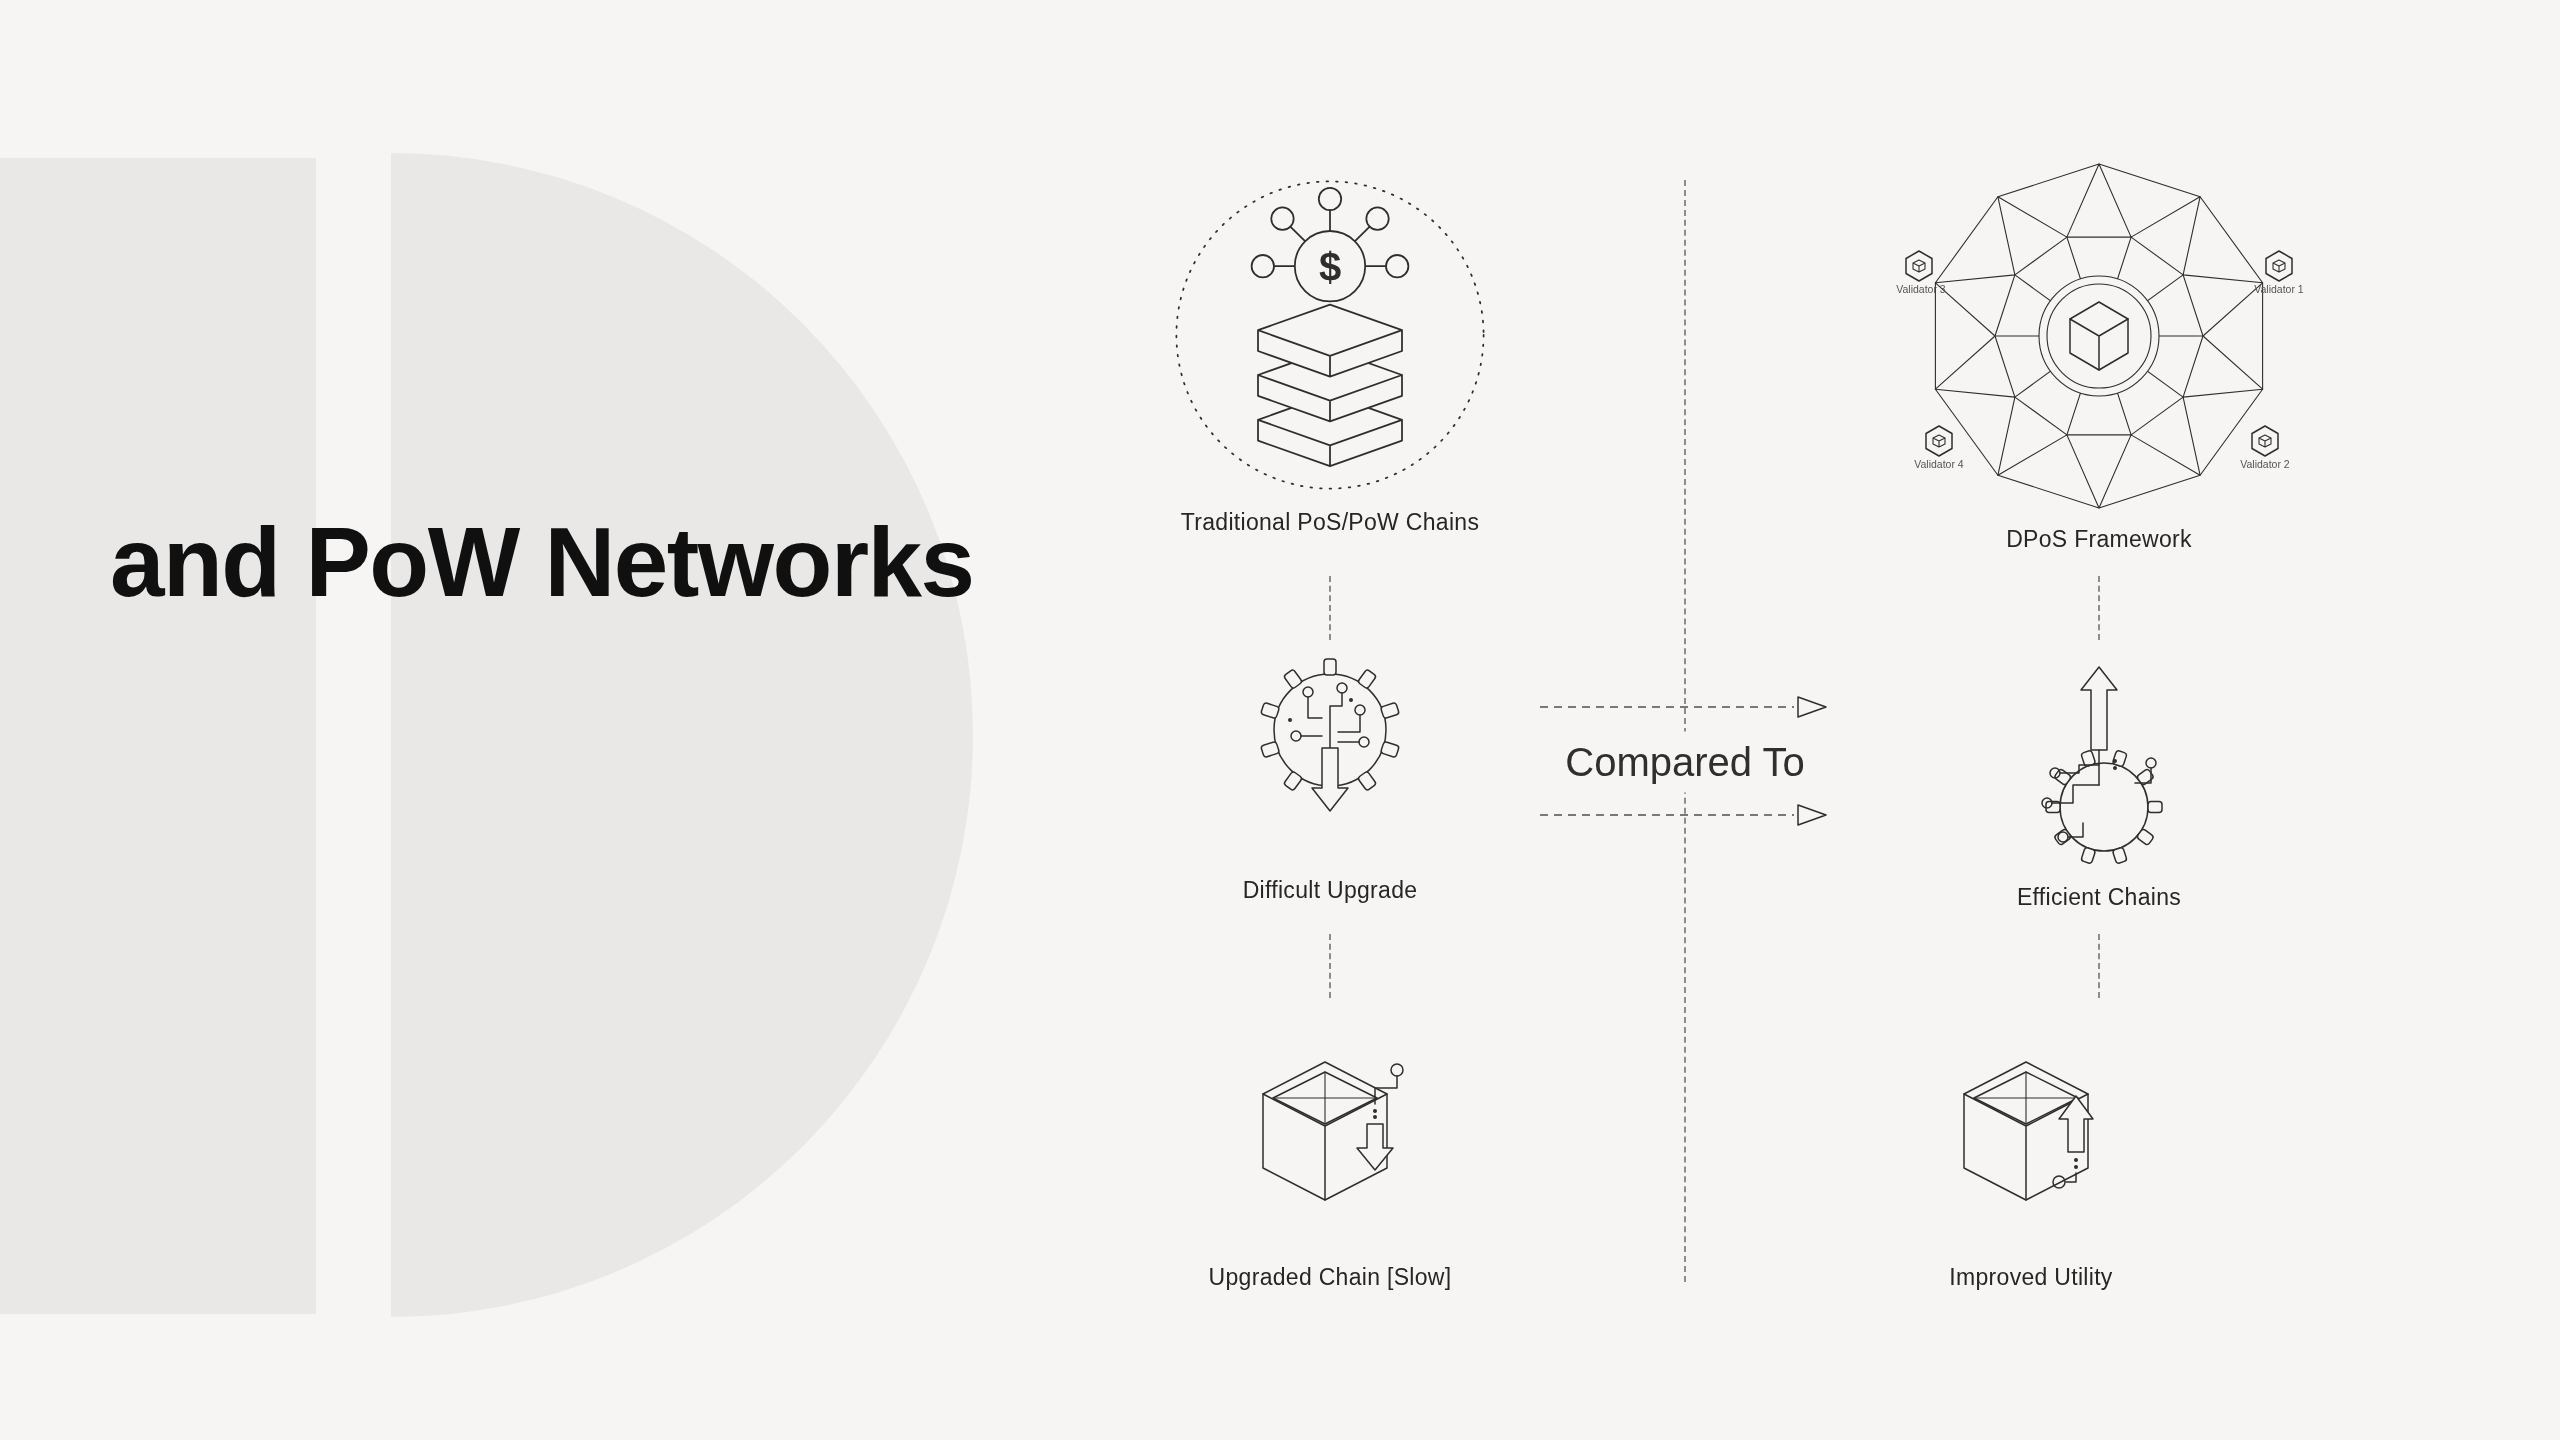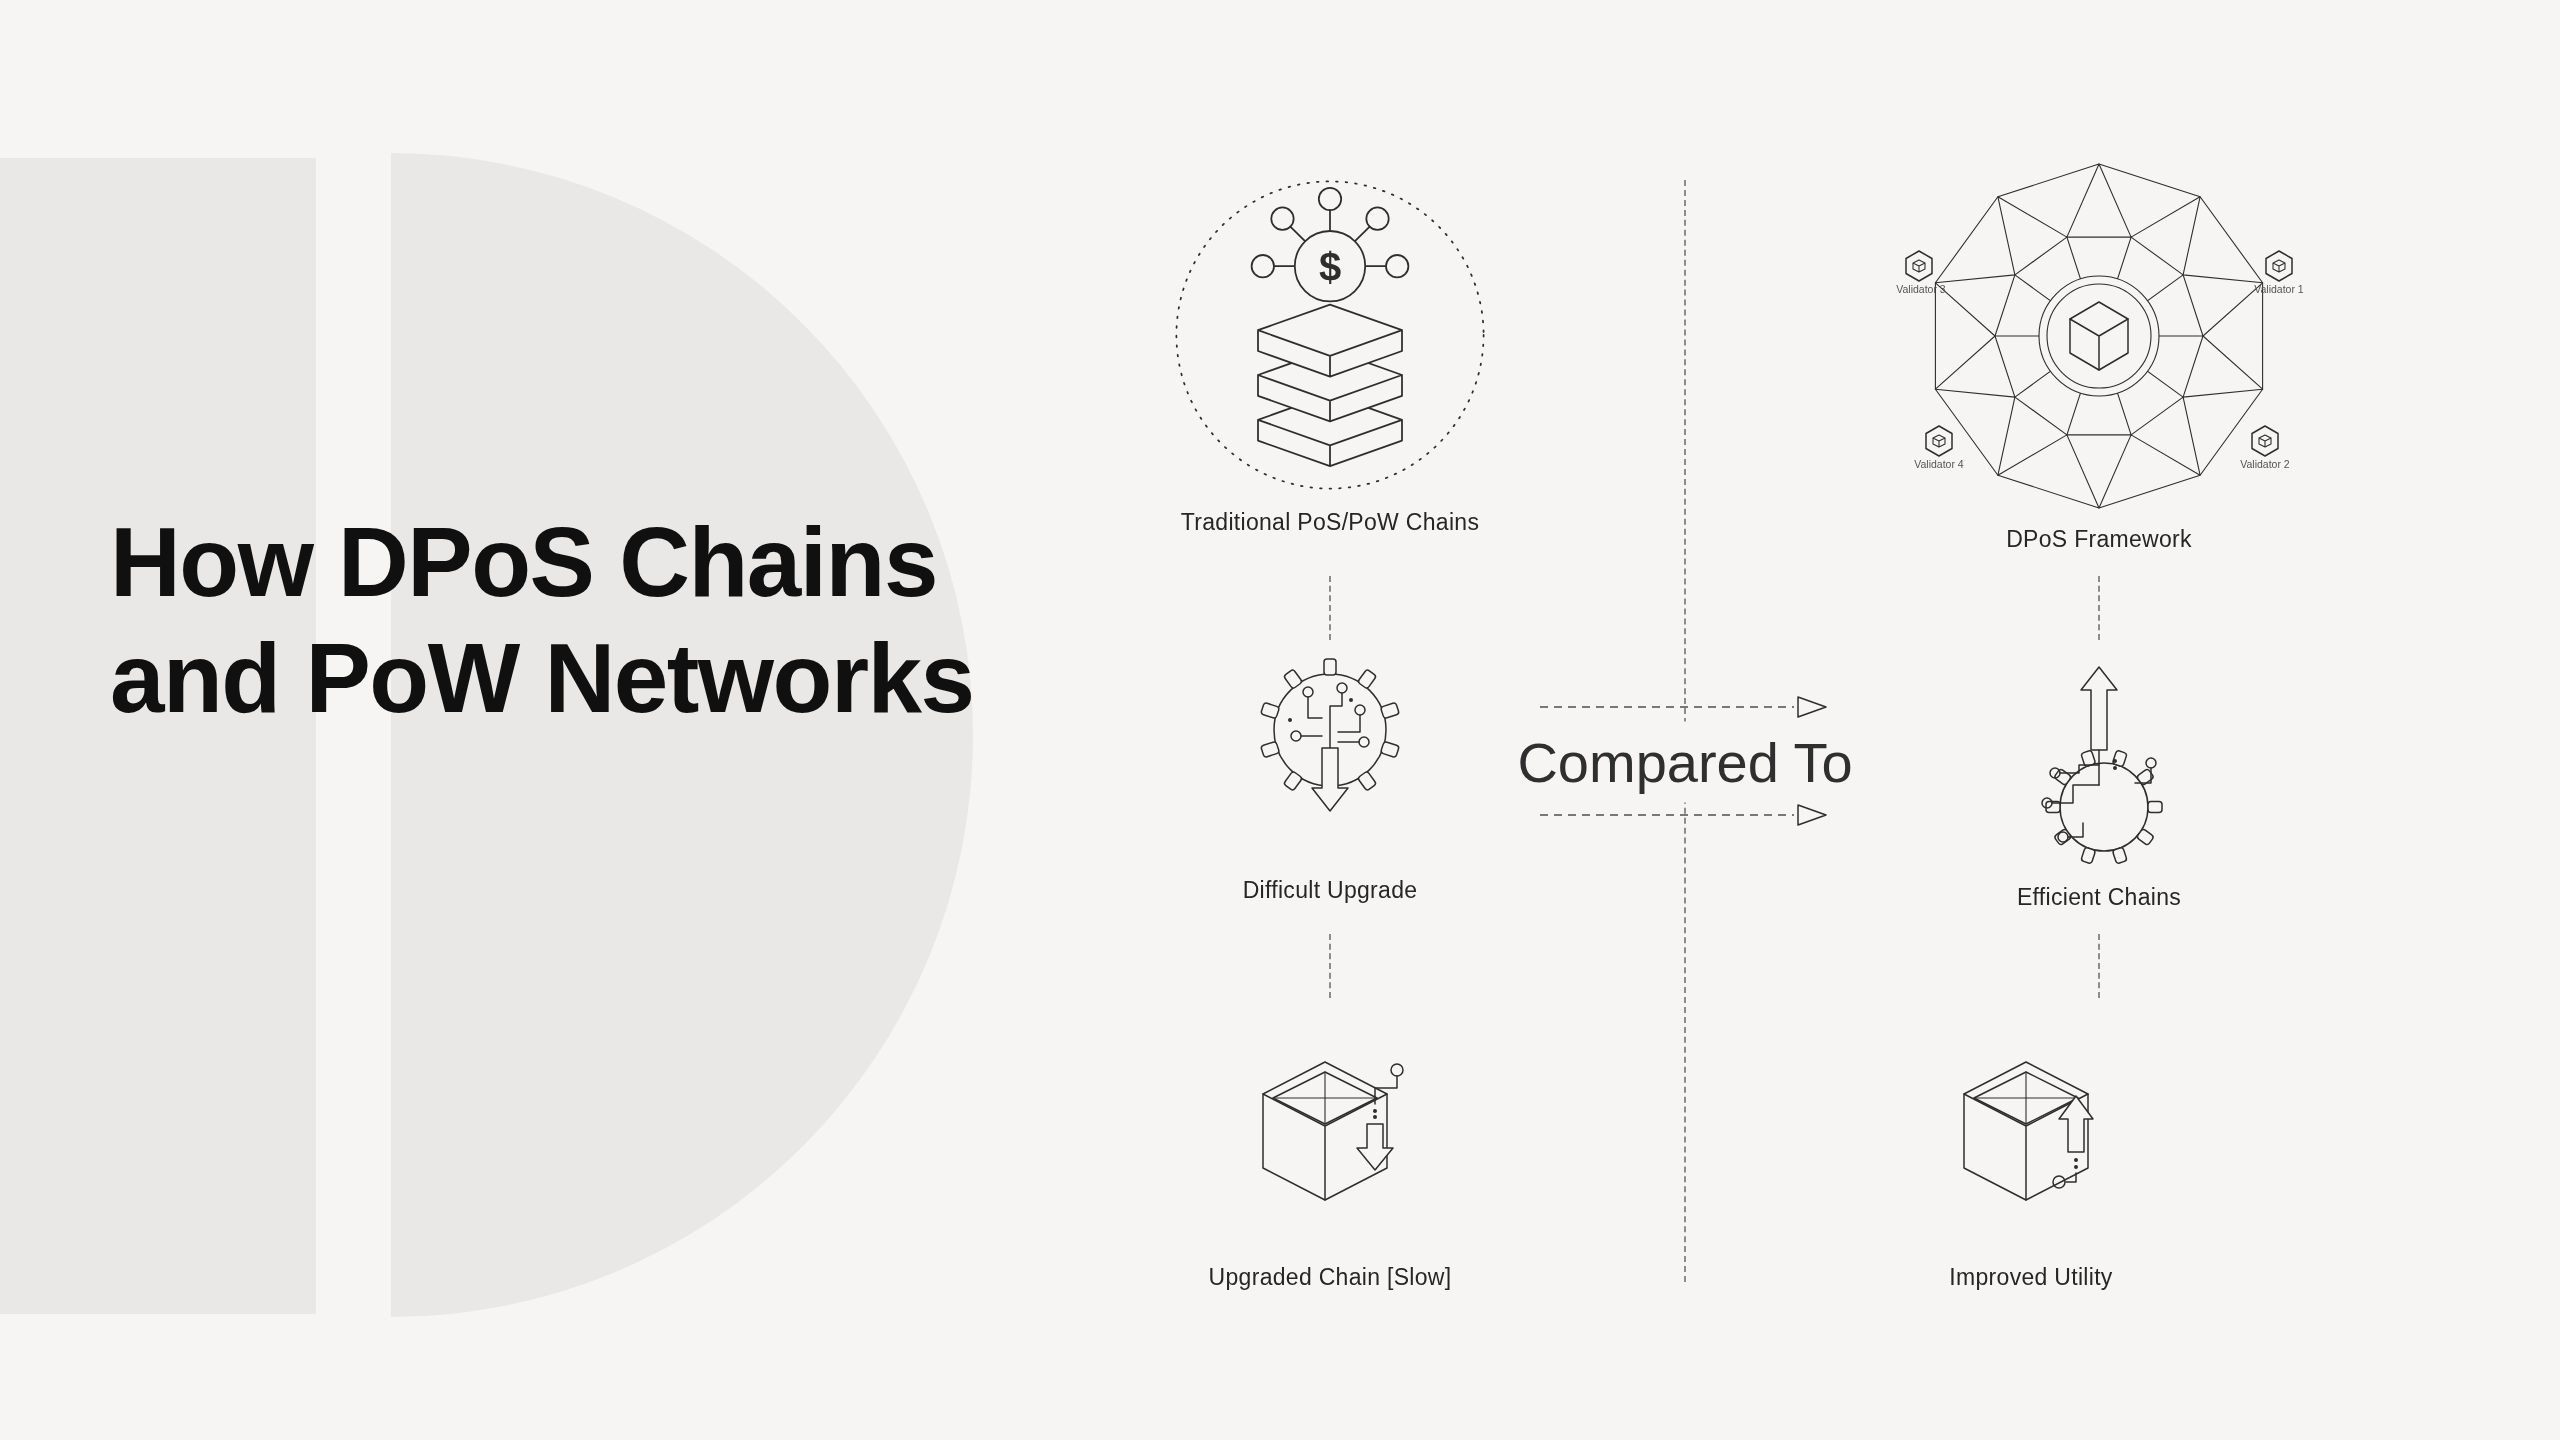--- a/index.html
+++ b/index.html
@@ -20,21 +20,21 @@
 
   .cell{position:absolute;margin:0;display:flex;flex-direction:column;align-items:center;z-index:2;}
   .cap{margin-top:14px;font-size:23px;color:#262626;letter-spacing:.3px;text-align:center;white-space:nowrap;}
 
   .divider{position:absolute;left:1684px;top:180px;height:1102px;width:0;
            border-left:2px dashed var(--dash);z-index:1;}
   .vconn{position:absolute;width:0;border-left:2px dashed var(--dash);z-index:1;}
   .harrow{position:absolute;z-index:2;}
   .dashline{stroke:#4f4f4f;stroke-width:1.6;stroke-dasharray:8 6;}
   .compare-label{position:absolute;left:1685px;top:762px;transform:translate(-50%,-50%);
-                 font-size:56px;color:#2f2f2f;background:var(--bg);padding:8px 24px;
+                 font-size:40px;color:#2f2f2f;background:var(--bg);padding:8px 24px;
                  white-space:nowrap;z-index:3;}
 
   
   .s{stroke:var(--stroke);stroke-width:1.5;fill:none;stroke-linecap:round;stroke-linejoin:round;}
   .sf{stroke:var(--stroke);stroke-width:1.5;fill:var(--bg);stroke-linejoin:round;}
   .thin{stroke-width:1.1;}
   .dot{fill:var(--stroke);stroke:none;}
   .dotted{stroke-dasharray:1 5;stroke-width:1.8;}
   .coin-icon .s,.coin-icon .sf{stroke-width:1.1;}
   .vtext{font-family:"Liberation Sans",sans-serif;font-size:10.5px;fill:#555;text-anchor:middle;}
@@ -43,21 +43,20 @@
 </style>
 </head>
 <body>
 
 <div class="page">
 
   <div class="deco-stem"></div>
   <div class="deco-bowl"></div>
 
   <h1 class="headline">
-    <div>How DPoS Chains</div>
     <div>and PoW Networks</div>
   </h1>
 
   <div class="divider"></div>
 
   <svg class="harrow" style="left:1540px;top:694px" width="292" height="26" viewBox="0 0 292 26">
     <line class="dashline" x1="0" y1="13" x2="254" y2="13"></line>
     <path class="s" d="M258,3 L286,13 L258,23 Z"></path>
   </svg>
   <div class="compare-label">Compared To</div>

